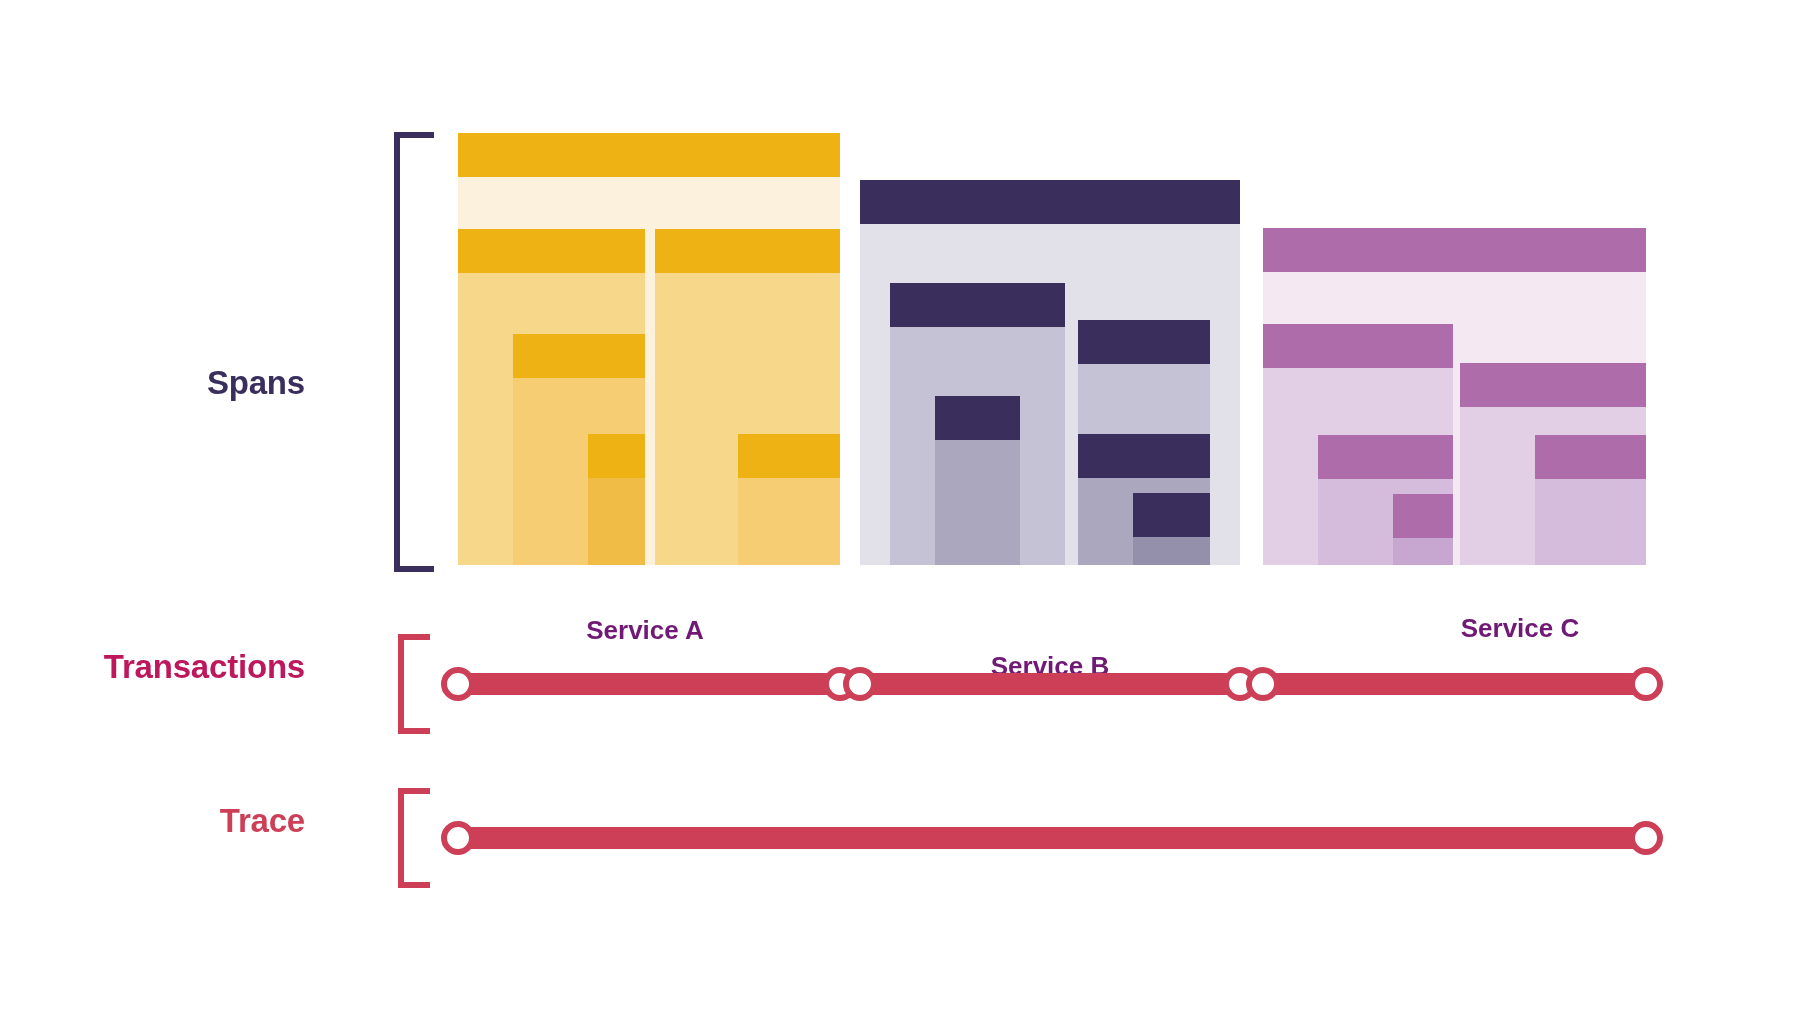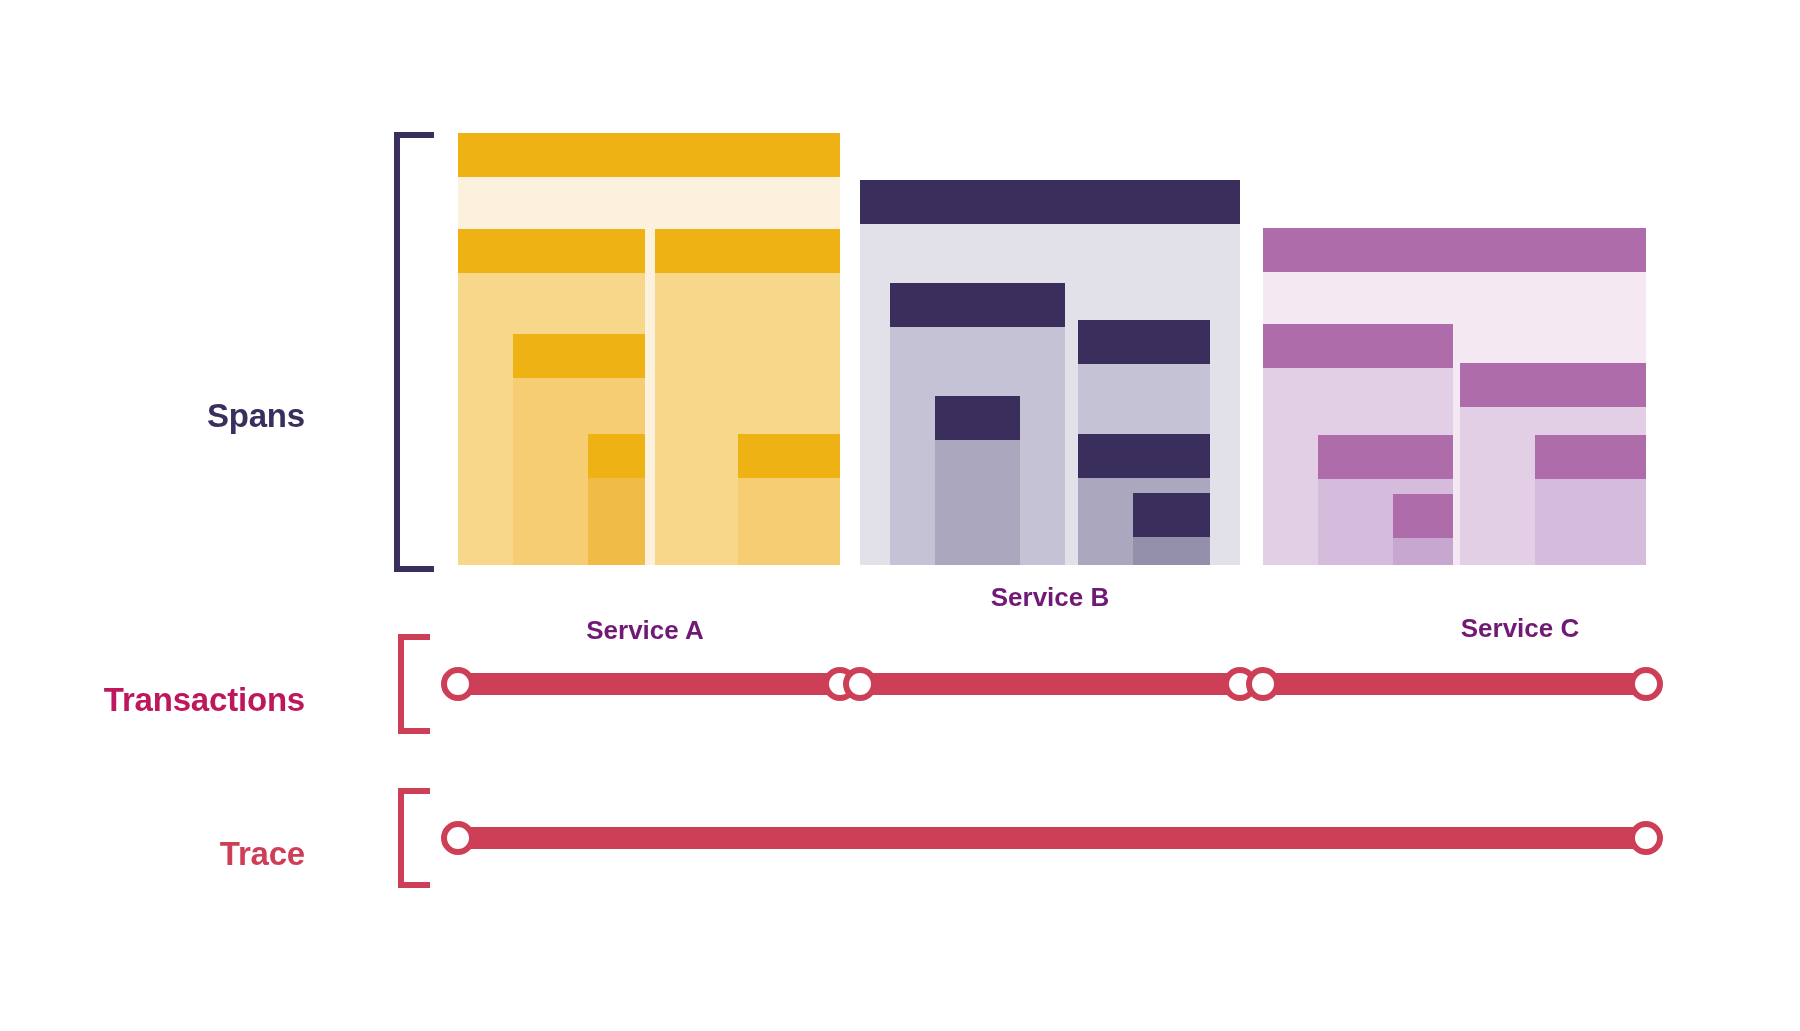--- a/index.html
+++ b/index.html
@@ -22,21 +22,20 @@
     width: 1800px;
     height: 1031px;
   }
 
   
   .row-label {
     position: absolute;
     font-weight: bold;
     white-space: nowrap;
     letter-spacing: -0.2px;
-    margin-top: 33px;
   }
   .row-label.spans {
     font-size: 33px;
     color: #3a2e5c;
     right: 1495px;
     top: 364px;
   }
   .row-label.transactions {
     font-size: 33px;
     color: #be185d;
@@ -184,21 +183,21 @@
       <div class="span-box" style="left: 1535px; top: 435px; width: 111px; height: 130px; background: rgb(213, 188, 220); z-index: 12;">
         <div class="hdr" style="background: rgb(174, 108, 171);"></div>
       </div>
       <div class="span-box" style="left: 1393px; top: 494px; width: 60px; height: 71px; background: rgb(199, 166, 208); z-index: 13;">
         <div class="hdr" style="background: rgb(174, 108, 171);"></div>
       </div>
     </div>
 
   <div id="caption-layer">
       <div class="svc-caption" style="top: 615px; left: 495px; width: 300px;">Service A</div>
-      <div class="svc-caption" style="top: 582px; left: 900px; width: 300px;">Service B</div>
+      <div class="svc-caption" style="top: 651px; left: 900px; width: 300px;">Service B</div>
       <div class="svc-caption" style="top: 613px; left: 1370px; width: 300px;">Service C</div>
     </div>
 
   <div id="timeline-layer">
       <div class="tl-seg" style="left: 458px; top: 673px; width: 382px; height: 22px;"></div>
       <div class="tl-seg" style="left: 860px; top: 673px; width: 380px; height: 22px;"></div>
       <div class="tl-seg" style="left: 1263px; top: 673px; width: 383px; height: 22px;"></div>
       <div class="tl-node" style="left: 441px; top: 667px; width: 34px; height: 34px;"></div>
       <div class="tl-node" style="left: 823px; top: 667px; width: 34px; height: 34px;"></div>
       <div class="tl-node" style="left: 843px; top: 667px; width: 34px; height: 34px;"></div>

